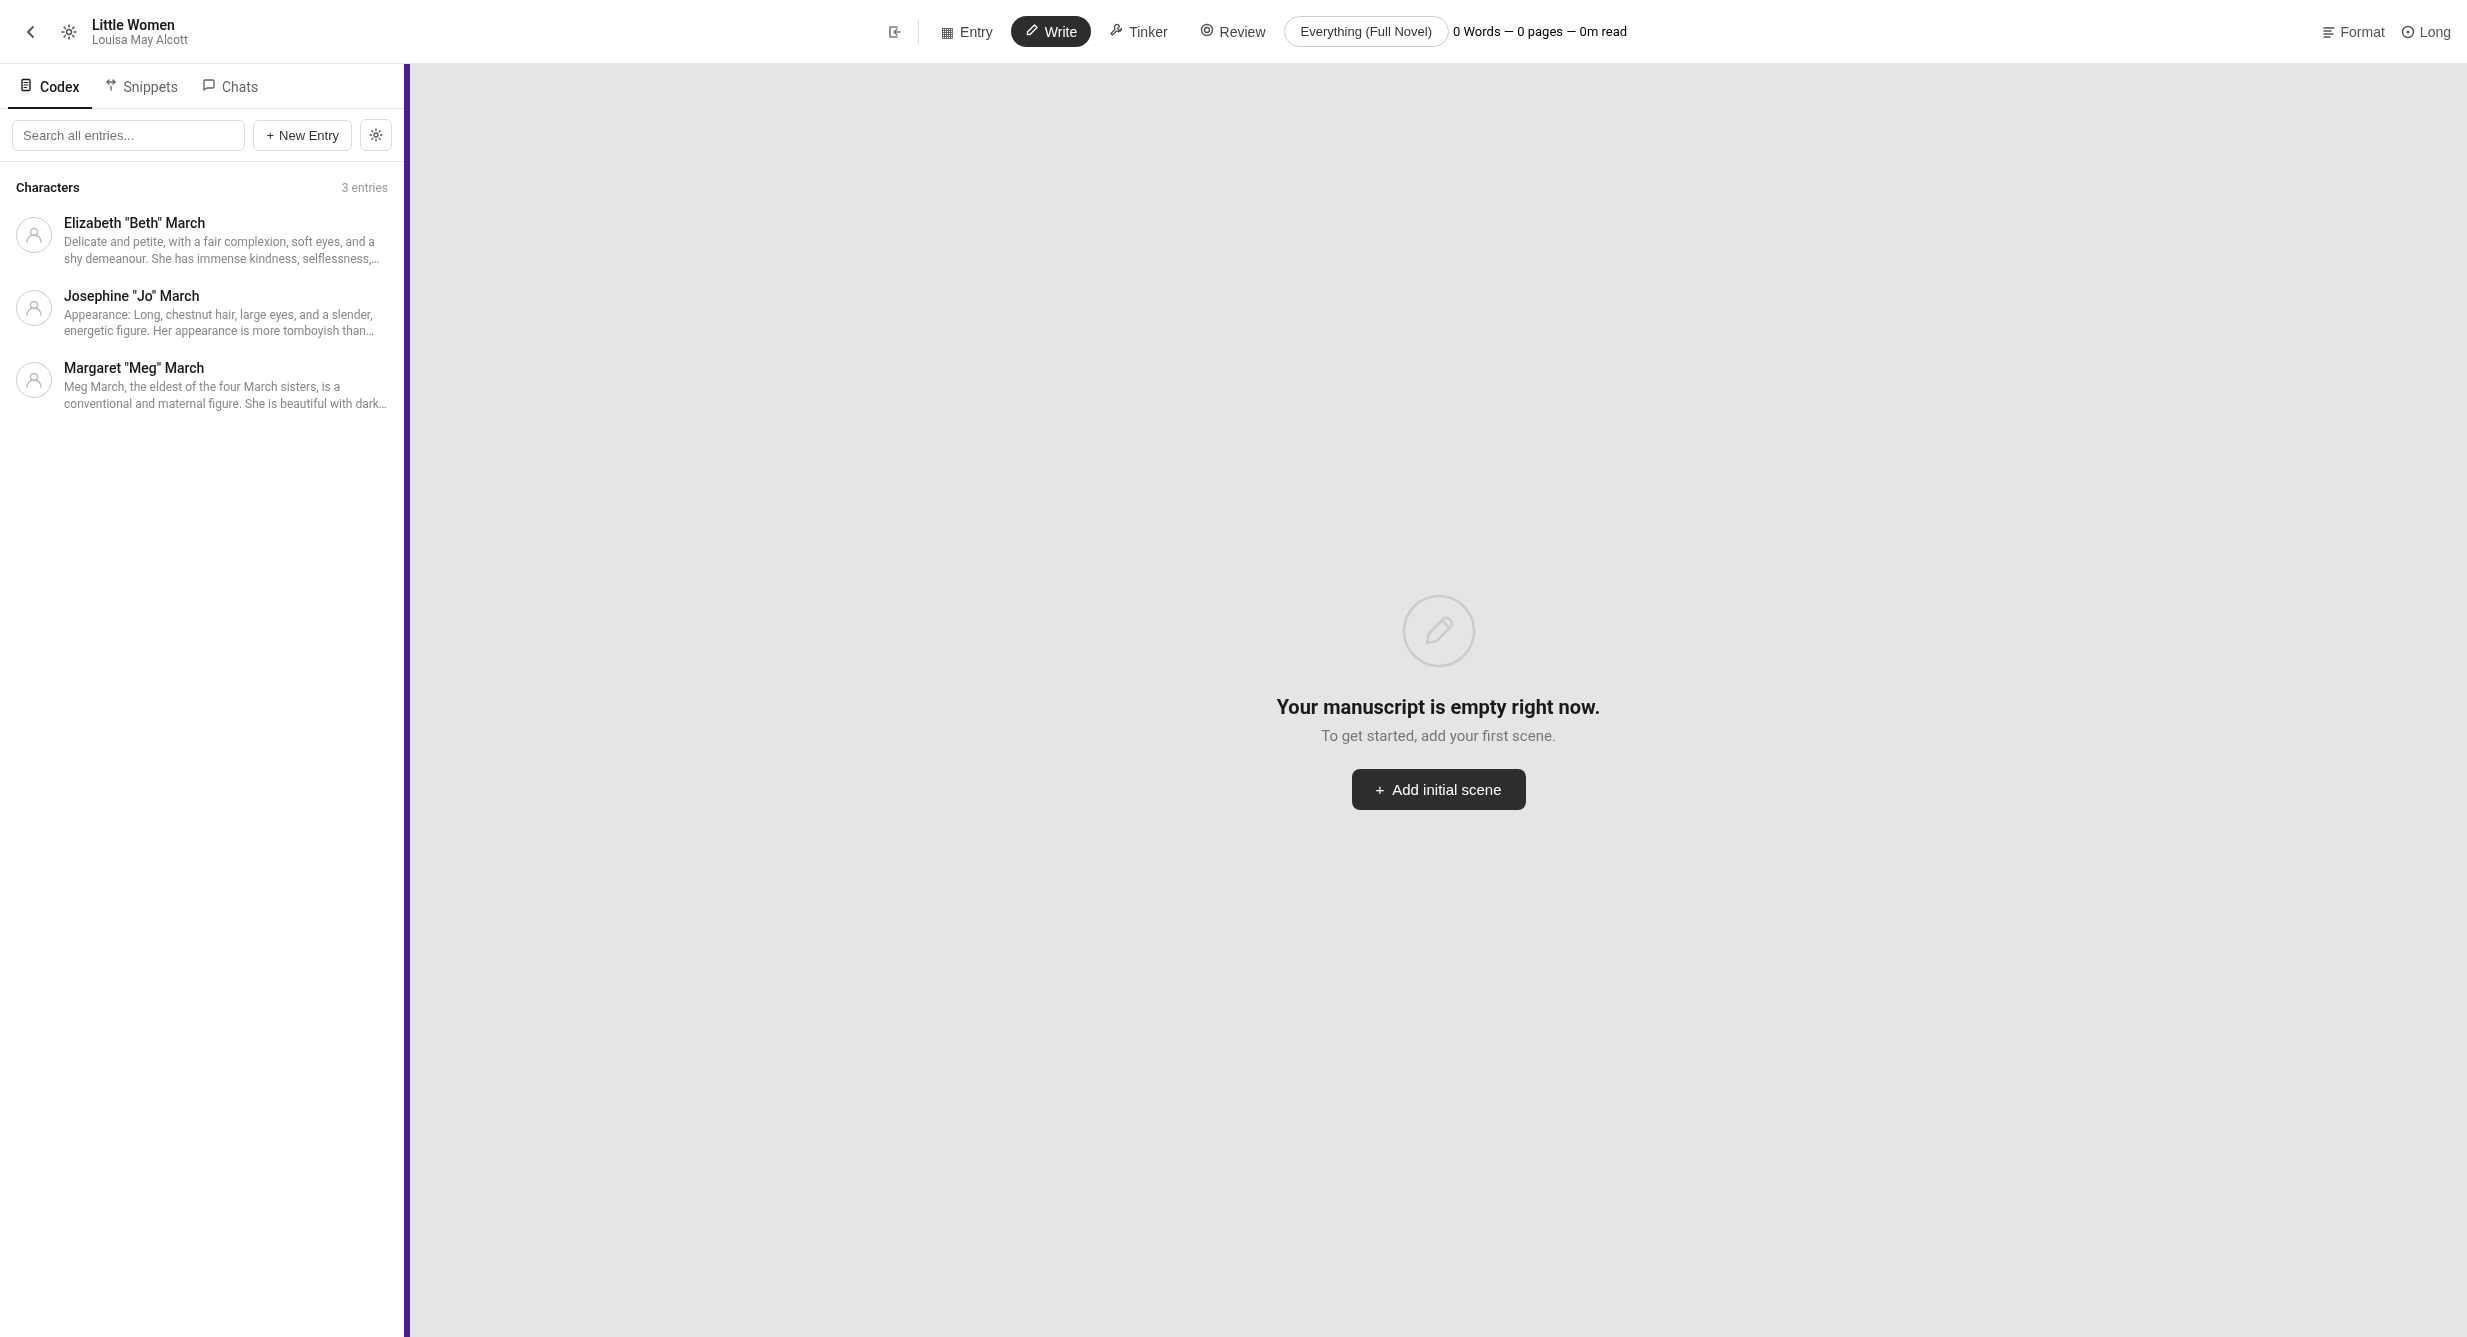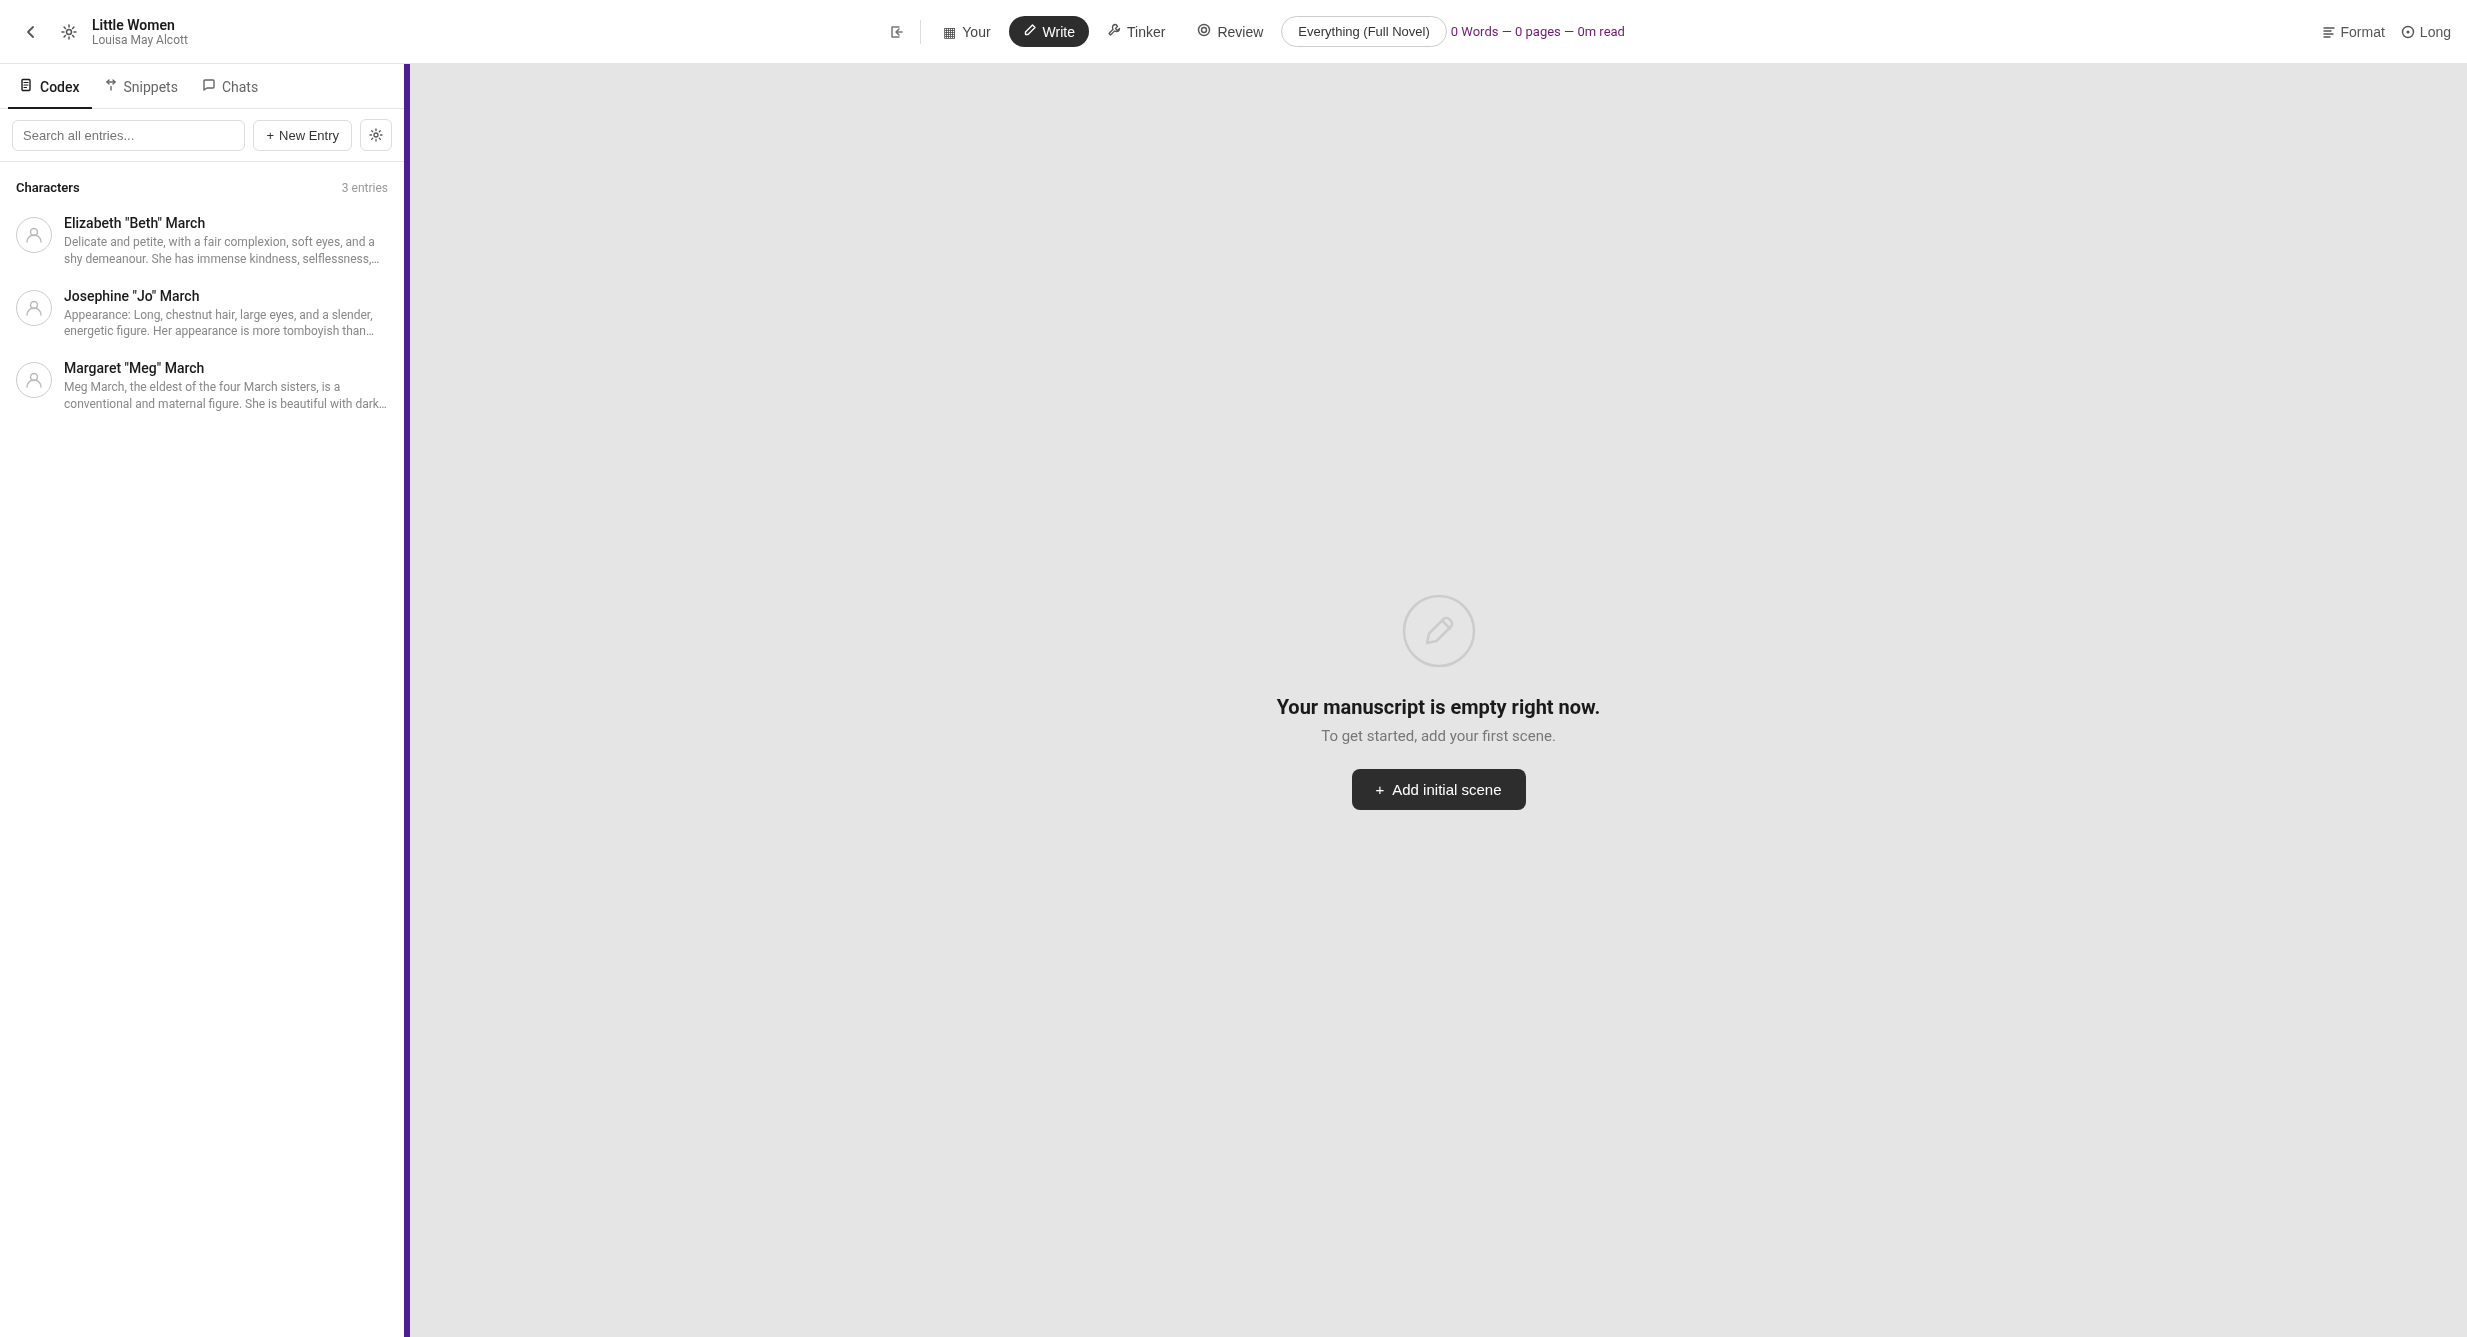--- a/index.html
+++ b/index.html
@@ -80,21 +80,21 @@
       border-radius: 20px;
       border: 1.5px solid #ccc;
       background: #fff;
       font-size: 13px;
       color: #333;
       cursor: pointer;
     }
 
     .stats-text {
       font-size: 13px;
-      color: #701a75;
+      color: #000000;
       white-space: nowrap;
     }
 
     .top-nav-right {
       display: flex;
       align-items: center;
       gap: 16px;
       min-width: 160px;
       justify-content: flex-end;
     }
@@ -324,21 +324,21 @@
 
   <div class="top-nav-center">
     <button class="nav-icon-btn" style="color:#777; font-size:14px;">
       <svg width="16" height="16" viewBox="0 0 16 16" fill="none">
         <path d="M10 3H3v10h7M13 8H7M10 5l-3 3 3 3" stroke="#777" stroke-width="1.5" stroke-linecap="round" stroke-linejoin="round"></path>
       </svg>
     </button>
     <div class="nav-divider"></div>
     <button class="nav-btn">
       <span class="btn-icon">▦</span>
-      <span>Your</span>
+      <span>Entry</span>
     </button>
     <button class="nav-btn active">
       <span class="btn-icon">
         <svg width="14" height="14" viewBox="0 0 14 14" fill="none">
           <path d="M9.5 2L12 4.5L5 11.5H2.5V9L9.5 2Z" stroke="white" stroke-width="1.4" fill="none" stroke-linejoin="round"></path>
         </svg>
       </span>
       <span>Write</span>
     </button>
     <button class="nav-btn">

